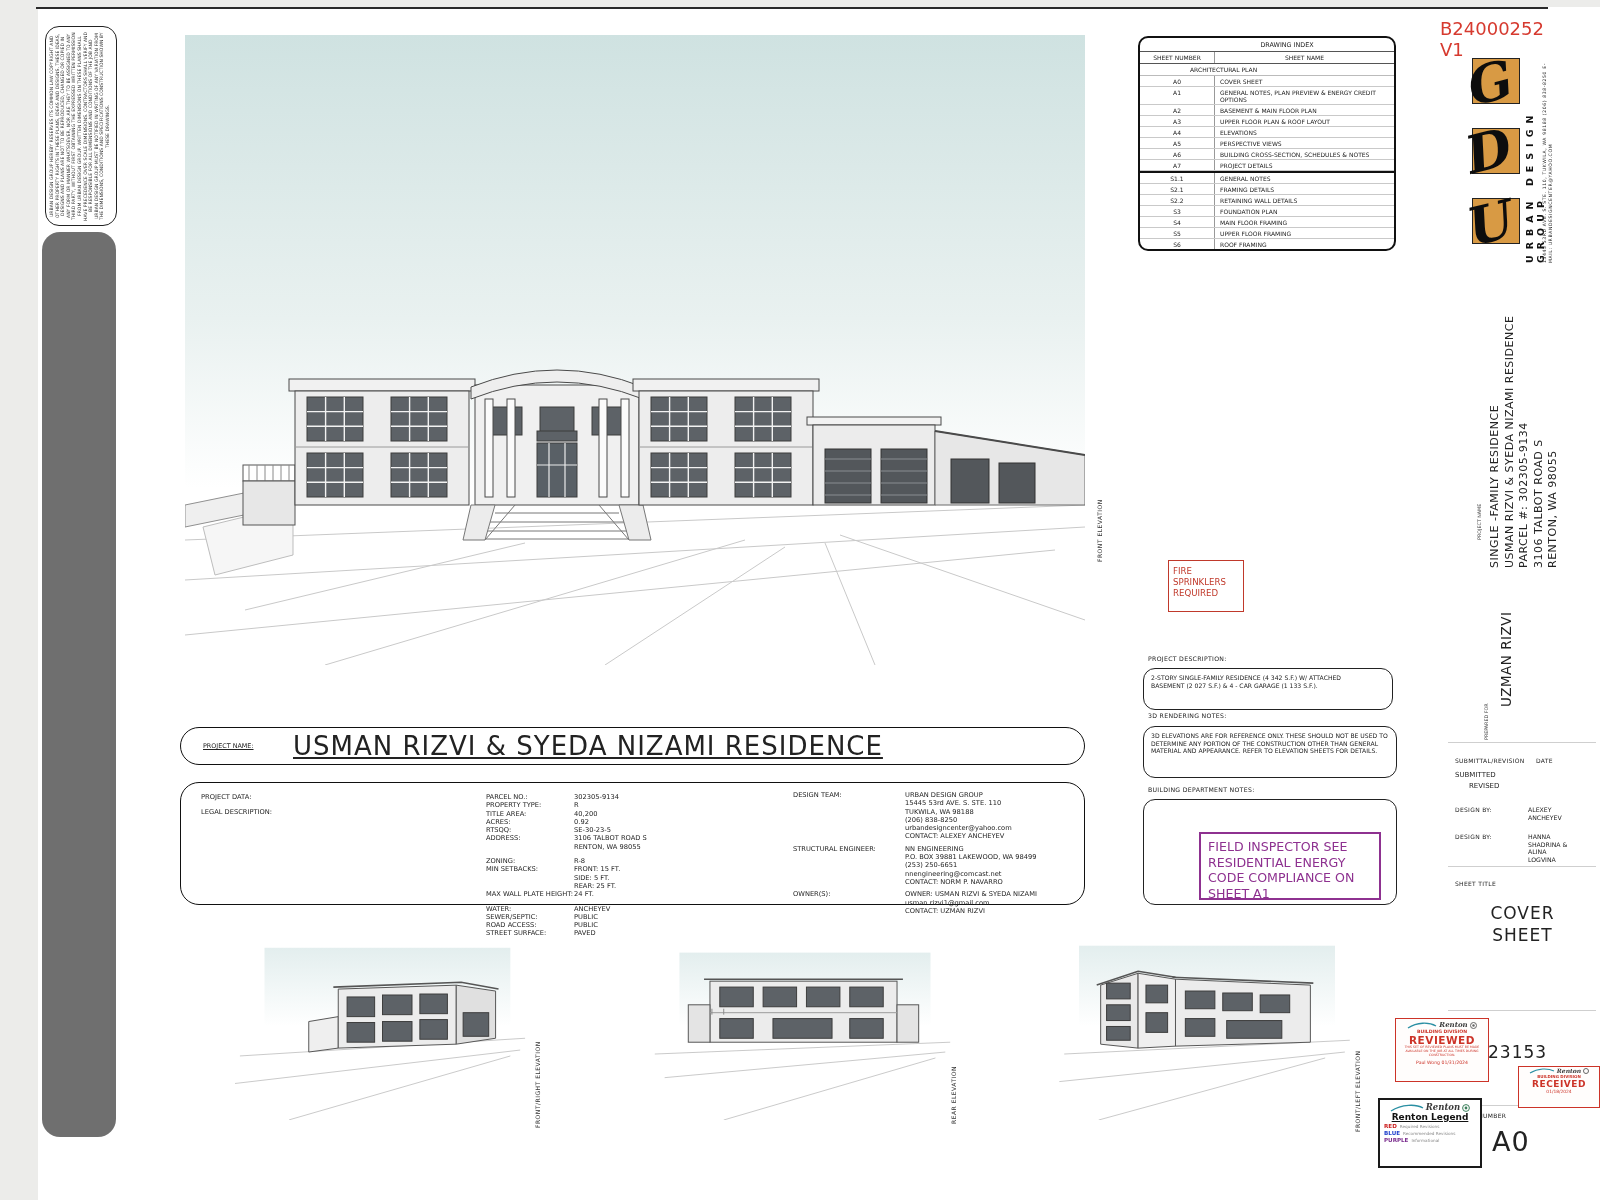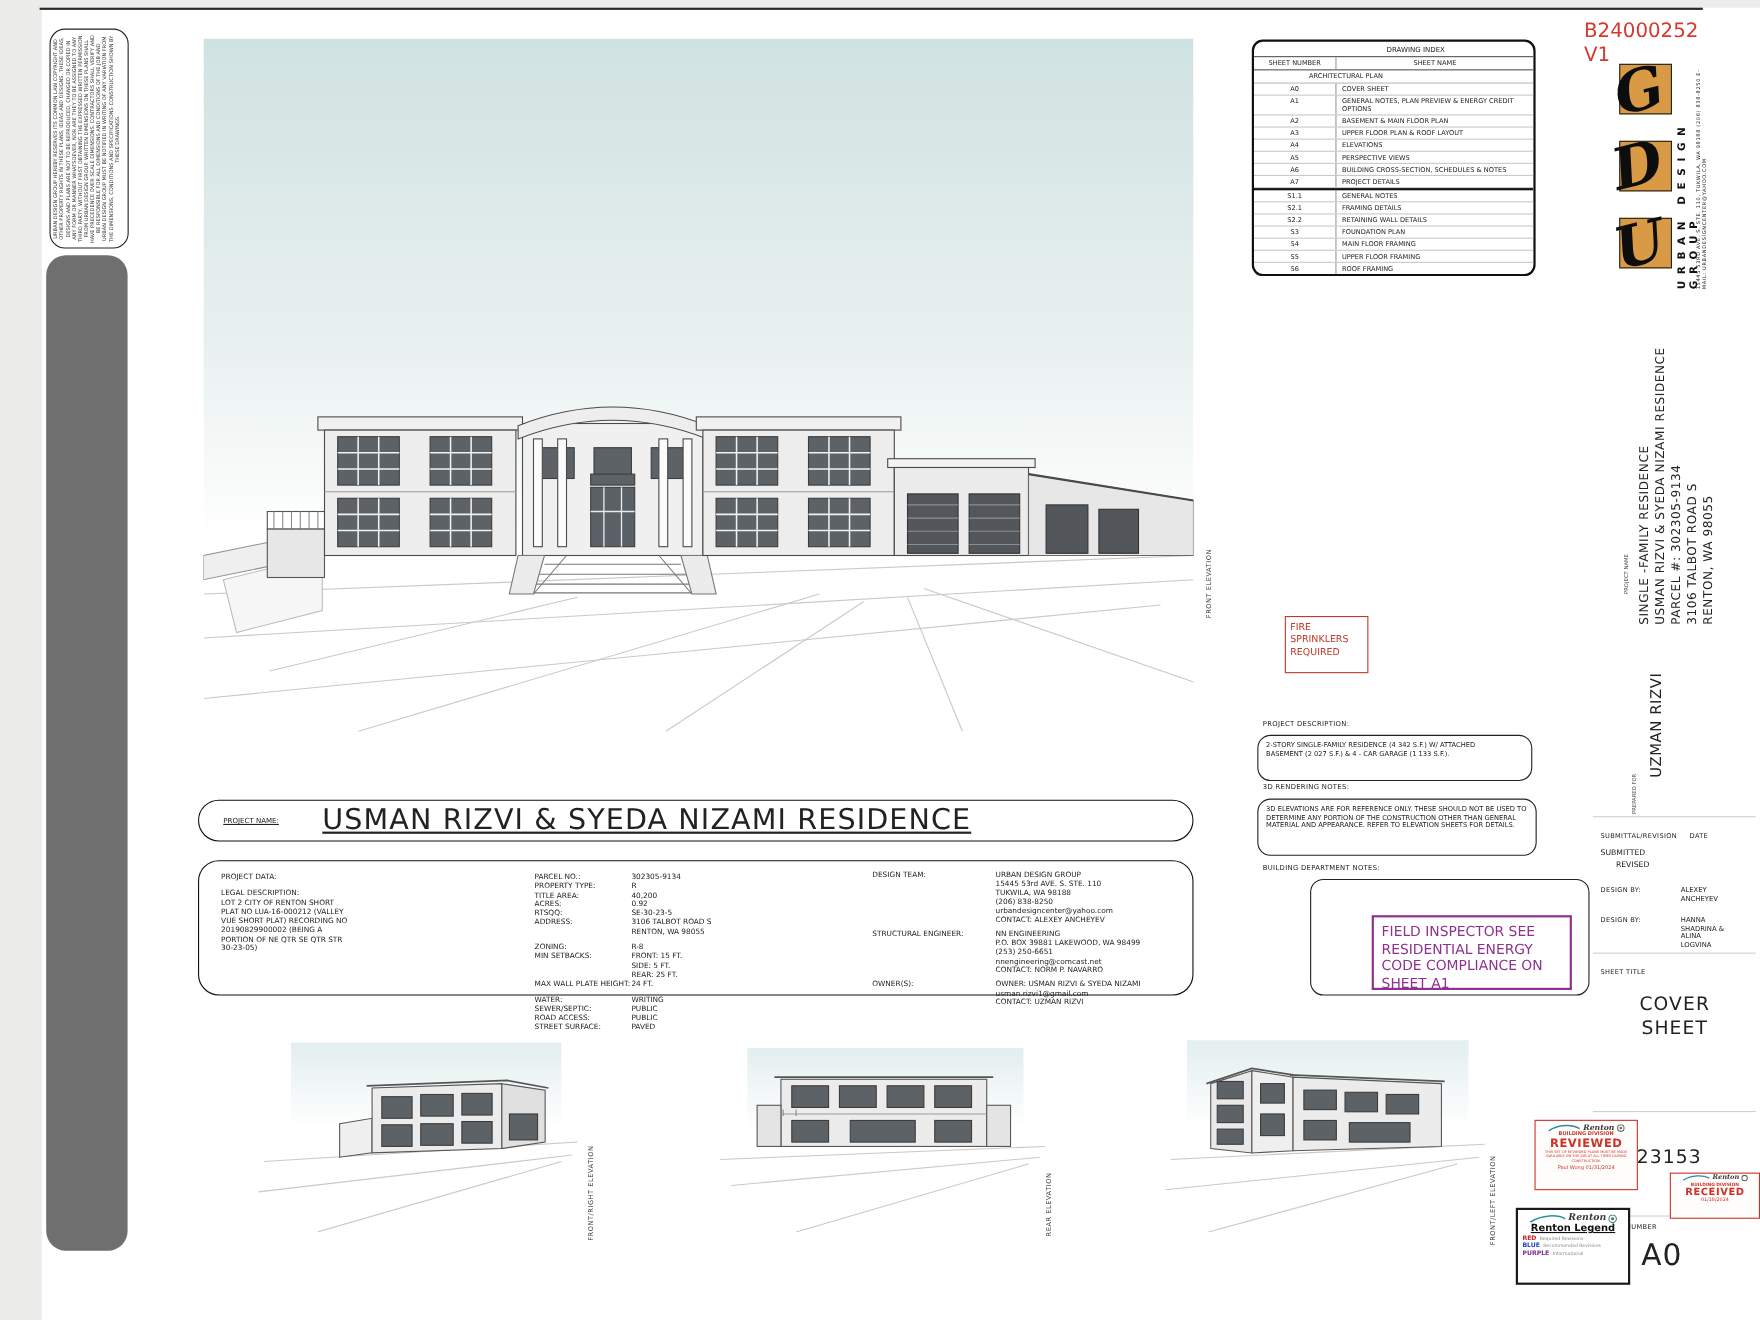--- a/index.html
+++ b/index.html
@@ -283,39 +283,33 @@
   <div class="abs sec-label" style="left:1148px; top:655px;">PROJECT DESCRIPTION:</div>
   <div class="note-box pre" style="left:1143px; top:668px; width:250px; height:42px;">2-STORY SINGLE-FAMILY RESIDENCE (4 342 S.F.) W/ ATTACHED
 BASEMENT (2 027 S.F.) &amp; 4 - CAR GARAGE (1 133 S.F.).</div>
 
   <div class="abs sec-label" style="left:1148px; top:712px;">3D RENDERING NOTES:</div>
   <div class="note-box pre" style="left:1143px; top:726px; width:254px; height:52px;">3D ELEVATIONS ARE FOR REFERENCE ONLY. THESE SHOULD NOT BE USED TO
 DETERMINE ANY PORTION OF THE CONSTRUCTION OTHER THAN GENERAL
 MATERIAL AND APPEARANCE. REFER TO ELEVATION SHEETS FOR DETAILS.</div>
 
   <div class="abs sec-label" style="left:1148px; top:786px;">BUILDING DEPARTMENT NOTES:</div>
-  <div class="note-box" style="left:1143px; top:799px; width:254px; height:106px;margin-left:48px;">
+  <div class="note-box" style="left:1143px; top:799px; width:254px; height:106px;">
     <div class="purple-box">FIELD INSPECTOR SEE RESIDENTIAL ENERGY CODE COMPLIANCE ON SHEET A1</div>
   </div>
 
   <div class="name-bar">
     <div class="lab">PROJECT NAME:</div>
     <div class="big hand">USMAN RIZVI &amp; SYEDA NIZAMI  RESIDENCE</div>
   </div>
 
   <div class="data-box">
     <div class="pd pd-col1">
       <div>PROJECT DATA:</div>
       <div style="margin-top:7px;">LEGAL DESCRIPTION:</div>
-      <div class="pre">LOT 2 CITY OF RENTON SHORT
-PLAT NO LUA-16-000212 (VALLEY
-VUE SHORT PLAT) RECORDING NO
-20190829900002 (BEING A
-PORTION OF NE QTR SE QTR STR
-30-23-05)</div>
     </div>
     <div class="pd pd-col2">
       <div class="pd-row">
           <div class="l">PARCEL NO.:</div>
           <div class="v">302305-9134</div>
         </div>
       <div class="pd-row">
           <div class="l">PROPERTY TYPE:</div>
           <div class="v">R</div>
         </div>
@@ -345,21 +339,21 @@
           <div class="v pre">FRONT:   15 FT.
 SIDE:       5 FT.
 REAR:      25 FT.</div>
         </div>
       <div class="pd-row">
           <div class="l">MAX WALL PLATE HEIGHT:</div>
           <div class="v">24 FT.</div>
         </div>
       <div class="pd-row mt6">
           <div class="l">WATER:</div>
-          <div class="v">WRITING</div>
+          <div class="v">ANCHEYEV</div>
         </div>
       <div class="pd-row">
           <div class="l">SEWER/SEPTIC:</div>
           <div class="v">PUBLIC</div>
         </div>
       <div class="pd-row">
           <div class="l">ROAD ACCESS:</div>
           <div class="v">PUBLIC</div>
         </div>
       <div class="pd-row">

